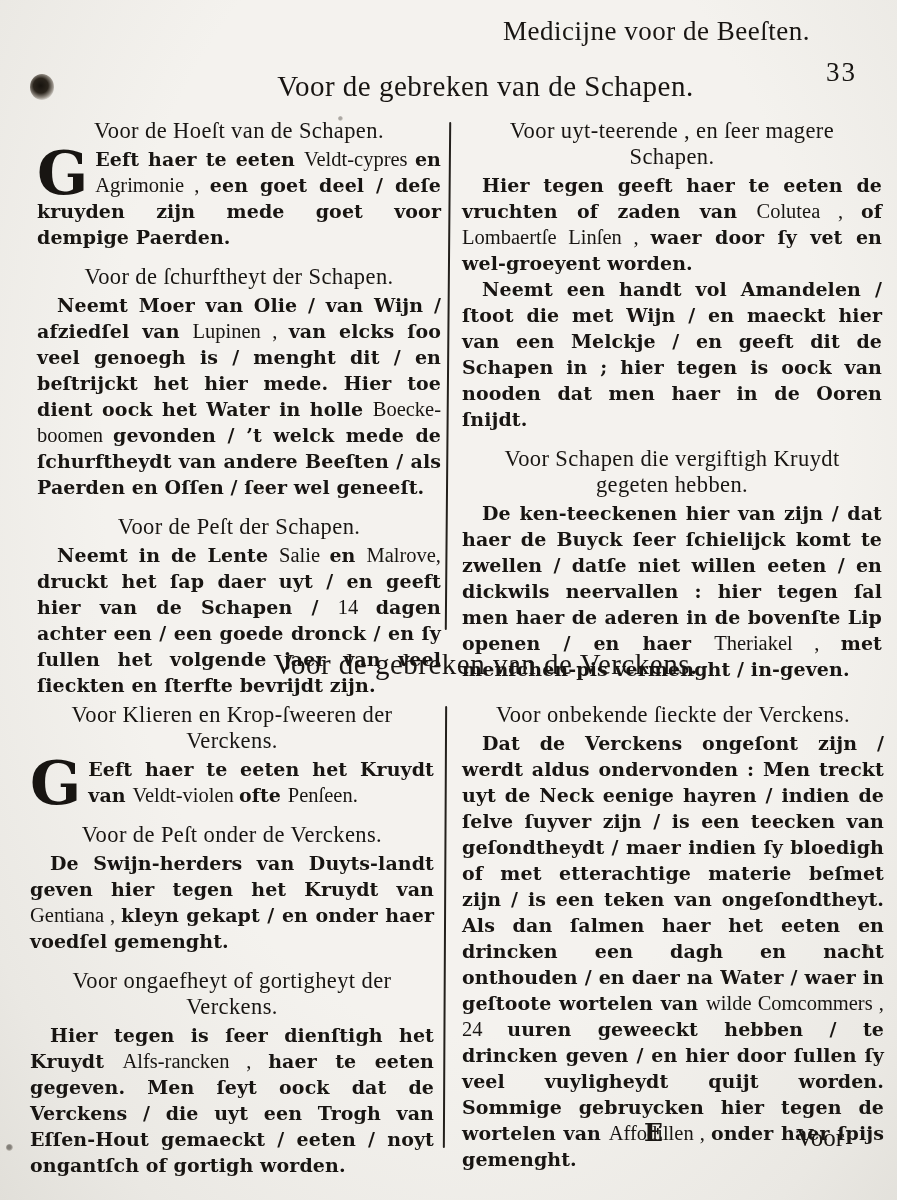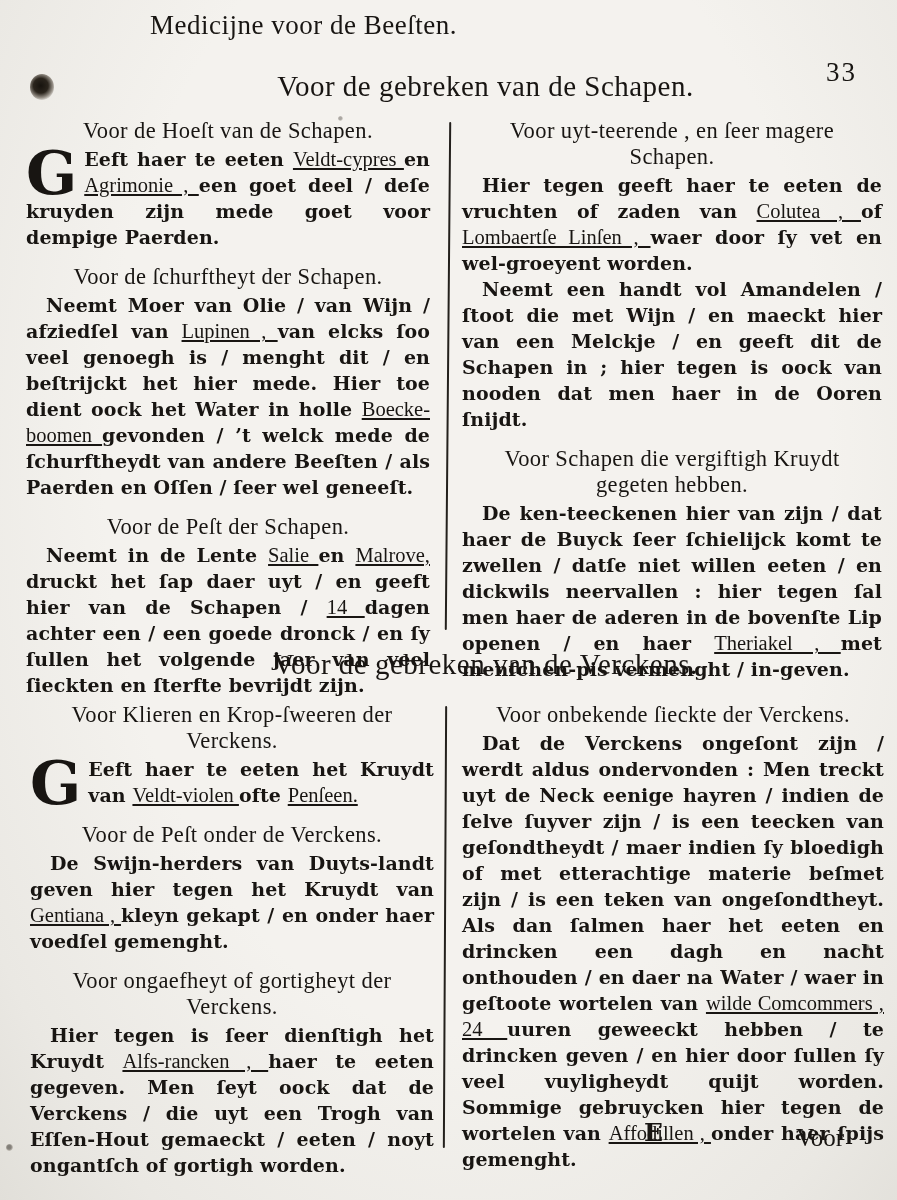--- a/index.html
+++ b/index.html
@@ -4,54 +4,54 @@
 <style>
   html,body { margin:0; padding:0; background:#cfcdc8; }
   .page {
     position:relative; width:897px; height:1200px; overflow:hidden;
     background: radial-gradient(ellipse at 52% 38%, #f4f2ee 55%, #eae8e3 85%, #e1dfd9 100%);
     color:#181512;
     font-family:"Liberation Serif", serif;
   }
   
   .running-head {
-    position:absolute; top:10px; left:150px; width:660px; text-align:left;
+    position:absolute; top:16px; left:150px; width:660px; text-align:right;
     font-size:27px; letter-spacing:0.5px;
   }
   .page-number { position:absolute; top:12px; left:826px; font-size:27px; letter-spacing:2px;margin-top:45px; }
   
   .section-heading {
     position:absolute; left:0; width:897px; text-align:center;
     font-size:29px; letter-spacing:0.5px; font-weight:500;margin-left:37px;
   }
   .section-heading.s1 { top:70px; }
   .section-heading.s2 { top:648px; }
   
   .col { position:absolute; }
-  .col-l1 { left:26px;  top:118px; width:404px; }
+  .col-l1 { left:37px;  top:118px; width:404px; }
   .col-r1 { left:462px; top:118px; width:420px; }
   .col-l2 { left:30px;  top:702px; width:404px; }
   .col-r2 { left:462px; top:702px; width:422px; }
   .divider {
     position:absolute; width:2px; background:#23201c; border-radius:1px;
   }
   .div1 { left:447px; top:122px; height:508px; transform:rotate(0.5deg); }
   .div2 { left:444px; top:706px; height:442px; transform:rotate(0.3deg); }
   
   .subheading {
     text-align:center; font-size:22.5px; line-height:26px; letter-spacing:0.4px;
     margin:0 0 3px 0; white-space:pre-line;
   }
   .block + .subheading { margin-top:13px; }
   .para {
     text-align:justify; margin:0; line-height:24px;
   }
   .para.indent { text-indent:20px; }
   .blk { font-family:"DejaVu Serif", serif; font-weight:700; font-size:19px; letter-spacing:0.1px; }
-  .rom { font-family:"Liberation Serif", serif; font-weight:400; font-size:20.5px;text-decoration:underline; }
+  .rom { font-family:"Liberation Serif", serif; font-weight:400; font-size:20.5px; }
   .dropcap {
     float:left; font-family:"DejaVu Serif", serif; font-weight:700;
     font-size:60px; line-height:48px; padding:2px 7px 0 0;
   }
   
   .signature-mark {
     position:absolute; left:644px; top:1118px;
     font-family:"DejaVu Serif", serif; font-weight:700; font-size:25px;
   }
   .catchword { position:absolute; left:796px; top:1124px; font-size:25px;text-align:center; }

